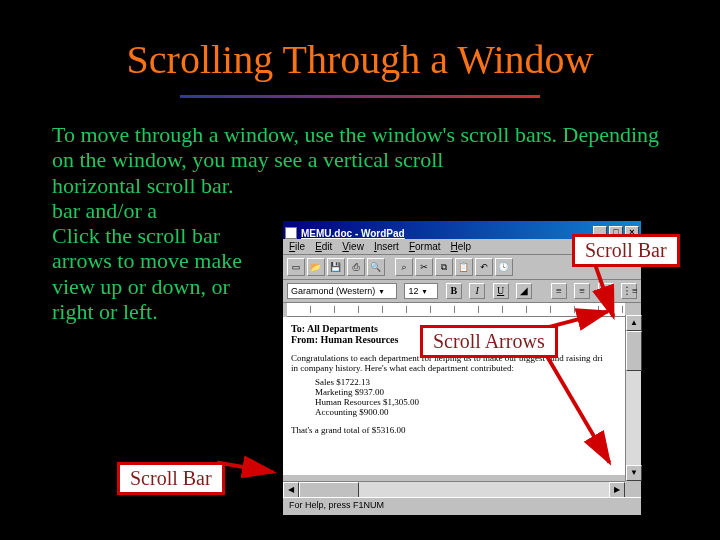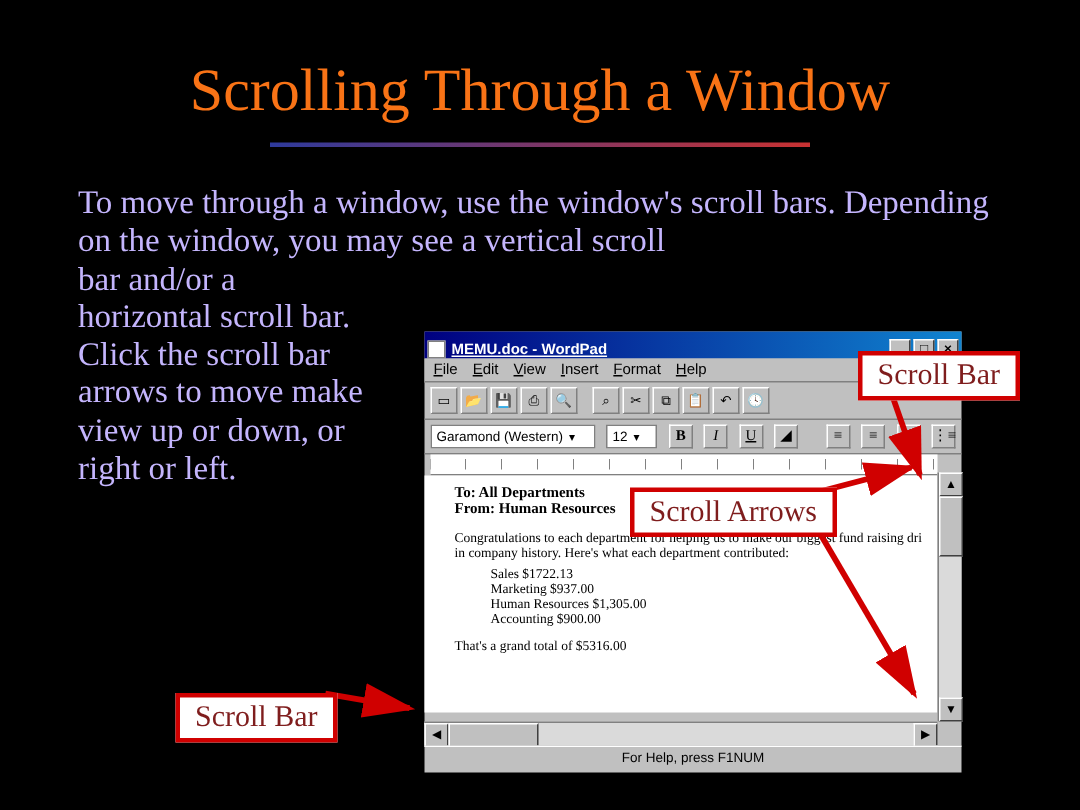--- a/index.html
+++ b/index.html
@@ -26,21 +26,21 @@
   }
   .divider {
     width: 360px;
     height: 3px;
     background: linear-gradient(to right, #2e3a9c, #c83232);
     margin: 12px auto 0 auto;
   }
   .body-text {
     font-size: 22px;
     line-height: 1.15;
-    color: #c4b5fd;
+    color: #22c55e;
     margin: 24px 40px 0 40px;
     max-width: 640px;
   }
   .body-text .narrow {
     display: block;
     max-width: 230px;
   }
 
   
   .wp {
@@ -159,21 +159,21 @@
     content: "";
     position: absolute;
     inset: 3px 0;
     background: repeating-linear-gradient(to right, transparent 0 23px, #808080 23px 24px);
   }
   .wp-docarea {
     position: relative;
     background: #fff;
     height: 158px;
     margin: 0 16px 16px 0;
-    padding: 6px 20px;
+    padding: 6px 8px;
     font-family: "Times New Roman", serif;
     font-size: 9px;
     color: #000;
     overflow: hidden;
   }
   .wp-doc-line { white-space: nowrap; }
   .wp-doc-line.b { font-weight: bold; font-size: 10px; }
   .wp-doc-indent { margin-left: 24px; }
   .wp-vscroll {
     position: absolute;
@@ -213,21 +213,21 @@
   .wp-hscroll .thumb { left: 16px; width: 60px; height:16px; background:#c0c0c0; border:1px solid #fff; border-right-color:#404040; border-bottom-color:#404040; position:absolute;}
   .wp-status {
     position: absolute;
     left: 0; right: 0; bottom: -18px;
     height: 18px;
     background: #c0c0c0;
     border-top: 1px solid #fff;
     font-size: 9px;
     padding: 2px 6px;
     display: flex;
-    justify-content: center;
+    justify-content: flex-start;
   }
 
   
   .callout {
     position: absolute;
     background: #fff;
     color: #7f1d1d;
     border: 3px solid #d00000;
     font-family: "Times New Roman", serif;
     font-size: 20px;
@@ -250,22 +250,22 @@
 </head>
 <body>
 
 <div class="slide">
   <h1 class="title">Scrolling Through a Window</h1>
   <div class="divider"></div>
 
   <div class="body-text">
     <span>To move through a window, use the window's scroll bars.</span>
     <span>Depending on the window, you may see a vertical scroll</span>
+    <span class="narrow">horizontal scroll bar.</span>
     <span class="narrow">bar and/or a</span>
-    <span class="narrow">horizontal scroll bar.</span>
     <span class="narrow">Click the scroll bar</span>
     <span class="narrow">arrows to move make</span>
     <span class="narrow">view up or down, or</span>
     <span class="narrow">right or left.</span>
   </div>
 
   <div class="wp">
     <div class="wp-titlebar">
       <div class="icon"></div>
       <span>MEMU.doc - WordPad</span>

